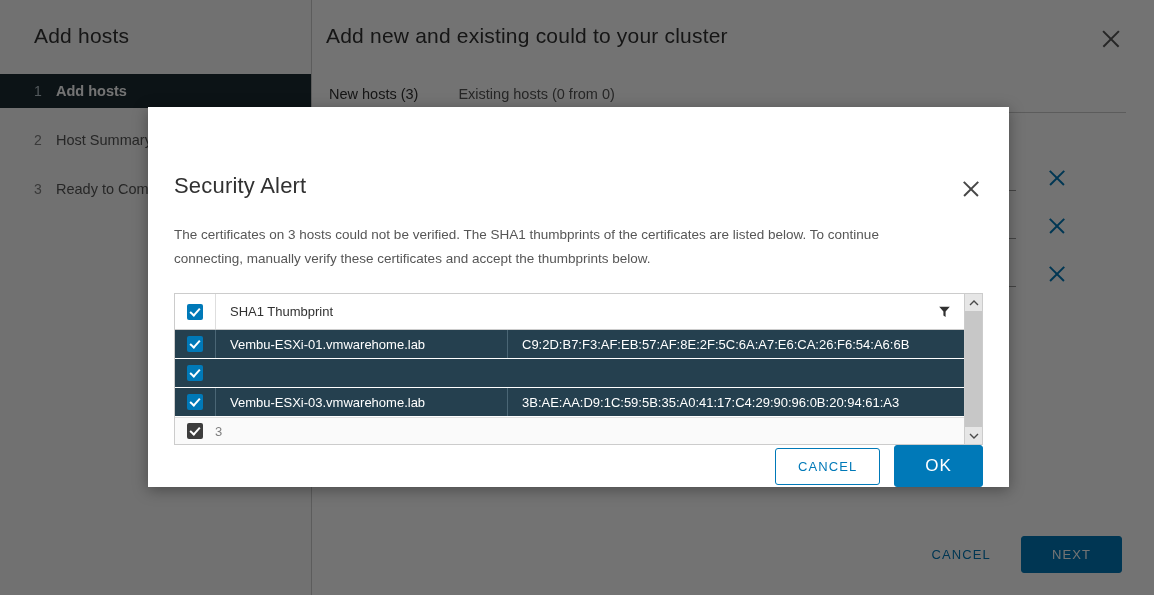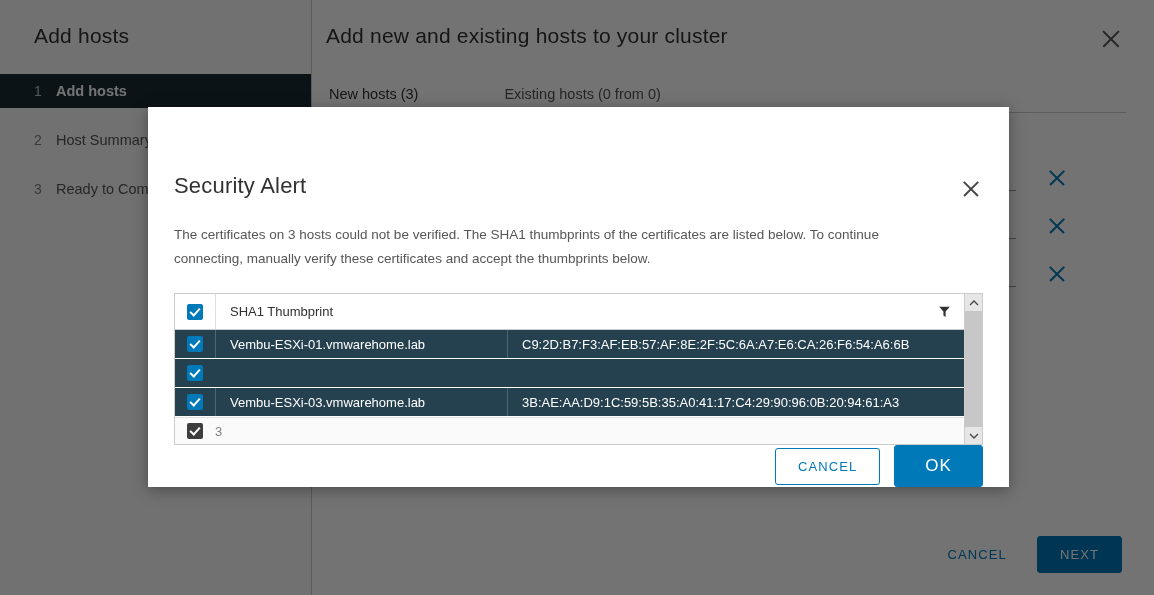--- a/index.html
+++ b/index.html
@@ -102,21 +102,20 @@
     background: #565656;
   }
   .close-x::before { transform: rotate(45deg); }
   .close-x::after  { transform: rotate(-45deg); }
 
   .tabs {
     display: flex;
     margin-top: 34px;
     border-bottom: 1px solid #cccccc;
     padding-left: 1px;
-    gap: 46px;
   }
   .tab {
     font-size: 14.5px;
     color: #565656;
     padding: 0 10px 10px 2px;
     margin-right: 28px;
     cursor: pointer;
     position: relative;
   }
   .tab.active { color: #313131; }
@@ -178,21 +177,21 @@
     cursor: pointer;
     font-family: inherit;
   }
   .btn-primary {
     font-size: 13px;
     letter-spacing: 1.1px;
     color: #ffffff;
     background: #0079b8;
     border: 1px solid #0079b8;
     border-radius: 3px;
-    padding: 10px 22px;
+    padding: 10px 30px;
     margin-left: 14px;
     cursor: pointer;
     font-family: inherit;
   }
 
   
   #scrim {
     position: absolute;
     inset: 0;
     background: rgba(0,0,0,0.55);
@@ -428,21 +427,21 @@
       </div>
       <div class="step">
         <span class="num">3</span>
         <span class="lbl">Ready to Complete</span>
       </div>
     </div>
   </div>
 
   <div class="wizard-main">
     <div class="main-header">
-      <div class="main-title">Add new and existing hosts to your cluster</div>
+      <div class="main-title">Add new and existing could to your cluster</div>
       <div class="close-x"></div>
     </div>
 
     <div class="tabs">
       <div class="tab active">New hosts (3)</div>
       <div class="tab">Existing hosts (0 from 0)</div>
     </div>
 
     <div class="host-rows">
       <div class="host-row">

